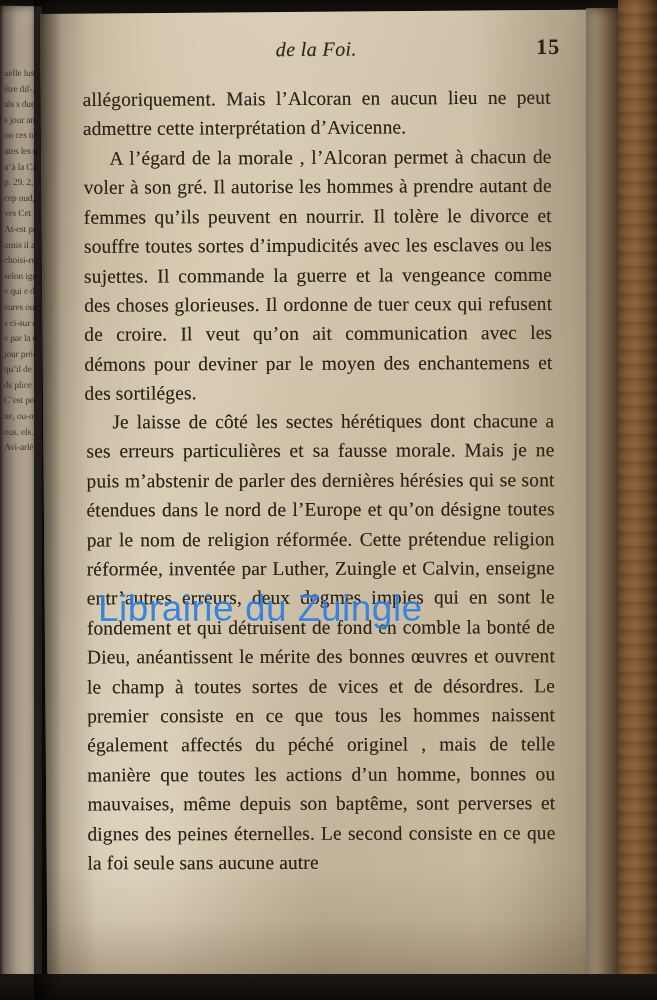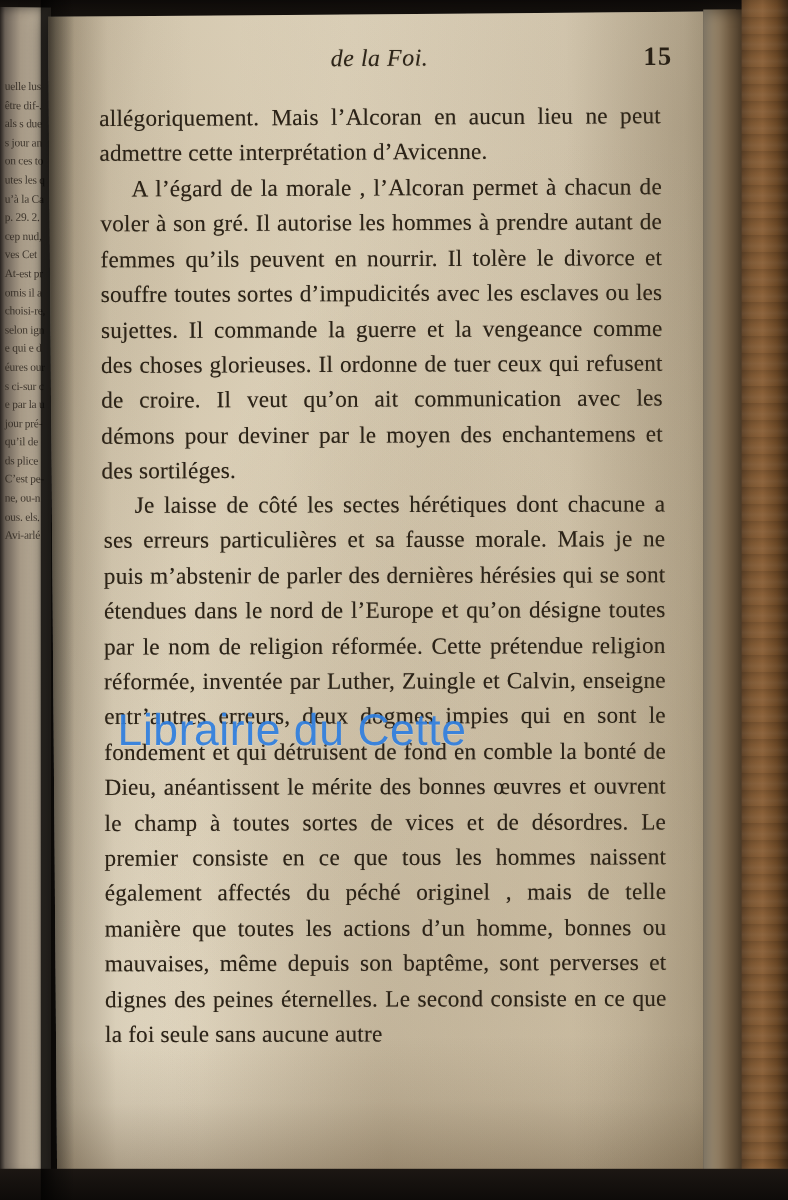--- a/index.html
+++ b/index.html
@@ -252,16 +252,16 @@
         <p class="indent">A l’égard de la morale , l’Alcoran permet à chacun de voler à son gré. Il autorise les hommes à prendre autant de femmes qu’ils peuvent en nourrir. Il tolère le divorce et souffre toutes sortes d’impudicités avec les esclaves ou les sujettes. Il commande la guerre et la vengeance comme des choses glorieuses. Il ordonne de tuer ceux qui refusent de croire. Il veut qu’on ait communication avec les démons pour deviner par le moyen des enchantemens et des sortiléges.</p>
         <p class="indent">Je laisse de côté les sectes hérétiques dont chacune a ses erreurs particulières et sa fausse morale. Mais je ne puis m’abstenir de parler des dernières hérésies qui se sont étendues dans le nord de l’Europe et qu’on désigne toutes par le nom de religion réformée. Cette prétendue religion réformée, inventée par Luther, Zuingle et Calvin, enseigne entr’autres erreurs, deux dogmes impies qui en sont le fondement et qui détruisent de fond en comble la bonté de Dieu, anéantissent le mérite des bonnes œuvres et ouvrent le champ à toutes sortes de vices et de désordres. Le premier consiste en ce que tous les hommes naissent également affectés du péché originel , mais de telle manière que toutes les actions d’un homme, bonnes ou mauvaises, même depuis son baptême, sont perverses et dignes des peines éternelles. Le second consiste en ce que la foi seule sans aucune autre</p>
       </div>
     </div>
     <div class="curl"></div>
   </div>
 
   <div class="fore-edge"></div>
   <div class="spine-cover"></div>
 
-  <div class="watermark">Librairie du Cette</div>
+  <div class="watermark">Librairie du Zuingle</div>
 
   <div class="table-bottom"></div>
 </div>
 
 </body></html>

